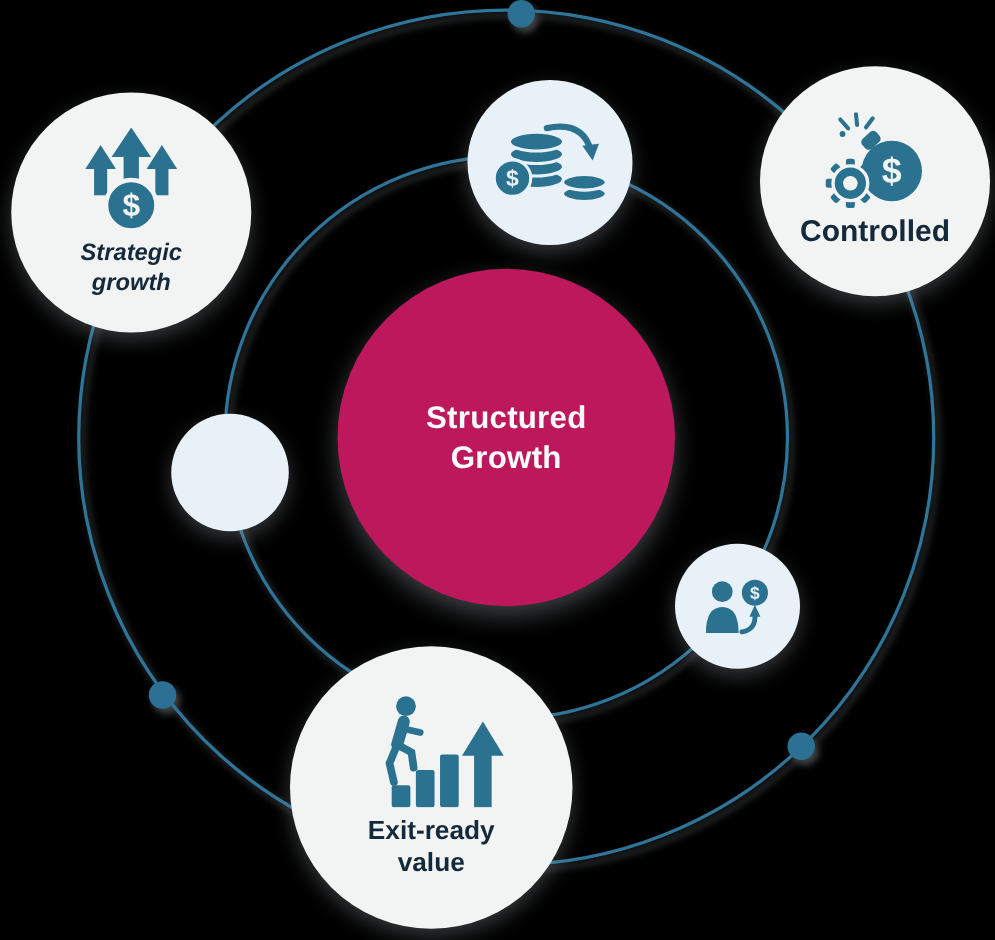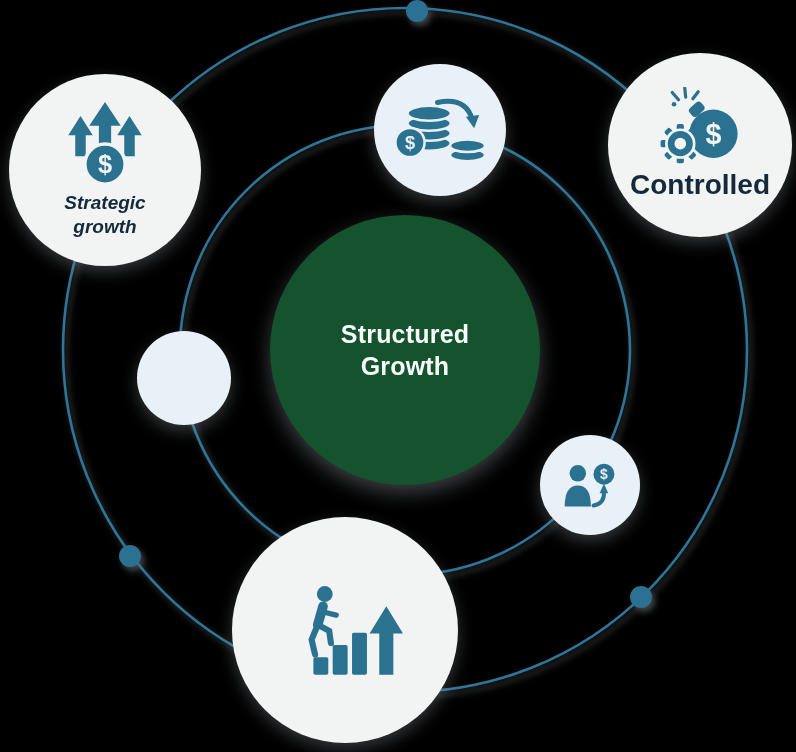--- a/index.html
+++ b/index.html
@@ -19,36 +19,36 @@
     position:absolute;
     border-radius:50%;
     display:flex; flex-direction:column;
     align-items:center; justify-content:center;
     text-align:center;
     box-shadow: 0 6px 16px rgba(150,158,164,0.35);
   }
   .node--gray { background:#f2f3f3; }
   .node--blue { background:#e8f1f7; }
   .node--center {
-    background:#14532d;
+    background:#be185d;
     left:270px; top:215px; width:270px; height:270px;
     box-shadow: 0 8px 20px rgba(150,158,164,0.40);
   }
   .center-title {
     color:#fafcfc; font-weight:bold; font-size:25px; line-height:1.3;
     letter-spacing:0.2px;
   }
   .label {
     font-weight:bold; color:#14293a; line-height:1.22;
   }
   .node--strategic { left:9px;   top:74px;  width:192px; height:192px; }
   .node--strategic .label { font-size:19px; margin-top:5px;font-style:italic; }
   .node--coins     { left:374px; top:64px;  width:132px; height:132px; }
   .node--risk      { left:608px; top:53px;  width:184px; height:184px; }
-  .node--risk .label { font-size:28px; margin-top:0; }
+  .node--risk .label { font-size:24px; margin-top:0; }
   .node--milestone { left:137px; top:331px; width:94px;  height:94px; }
   .node--investor  { left:540px; top:435px; width:100px; height:100px; }
   .node--exit      { left:232px; top:517px; width:226px; height:226px; }
   .node--exit .label { font-size:21px; margin-top:6px; }
 </style>
 </head>
 <body>
 
 <div class="canvas">
 
@@ -153,15 +153,19 @@
         <path d="M113 24 L132 55 L121 55 L121 102 L105 102 L105 55 L94 55 Z"></path>
         <circle cx="43" cy="10" r="9"></circle>
       </g>
       <g stroke="#2b7291" fill="none" stroke-linecap="round">
         <path d="M41 24 L35 45" stroke-width="11"></path>
         <path d="M39 30 L56 34" stroke-width="6"></path>
         <path d="M35 45 L48 52 L50 66" stroke-width="7"></path>
         <path d="M35 45 L28 62 L32 79" stroke-width="7"></path>
       </g>
     </svg>
+    <div class="label">
+      <div>Exit-ready</div>
+      <div>value</div>
+    </div>
   </div>
 
 </div>
 
 </body></html>

